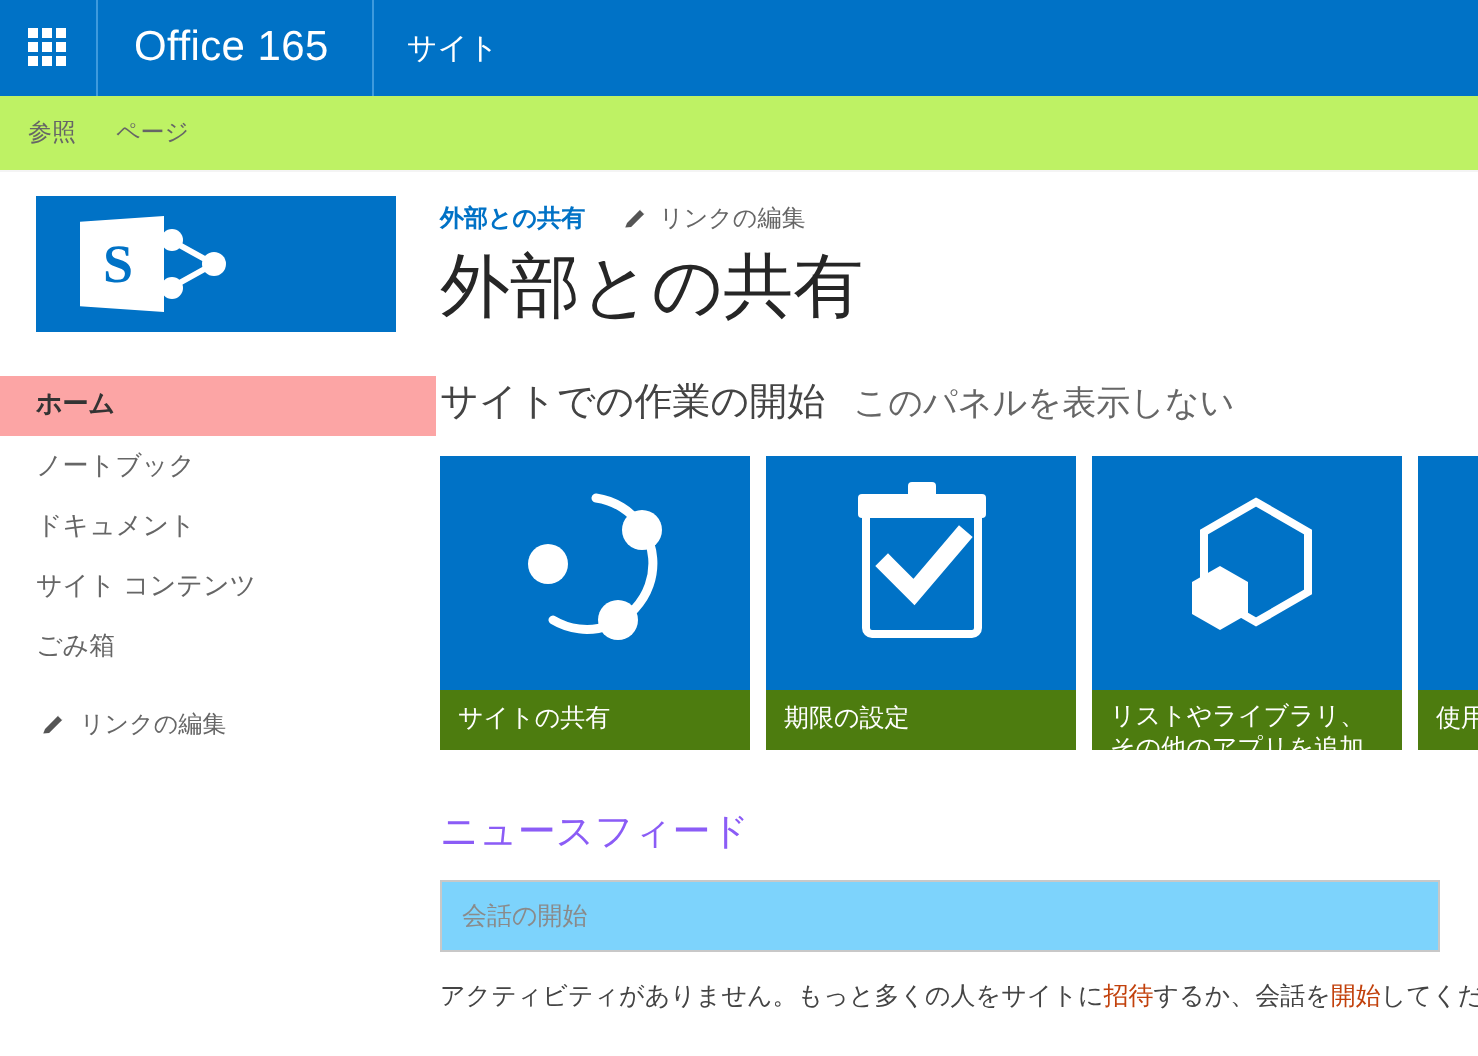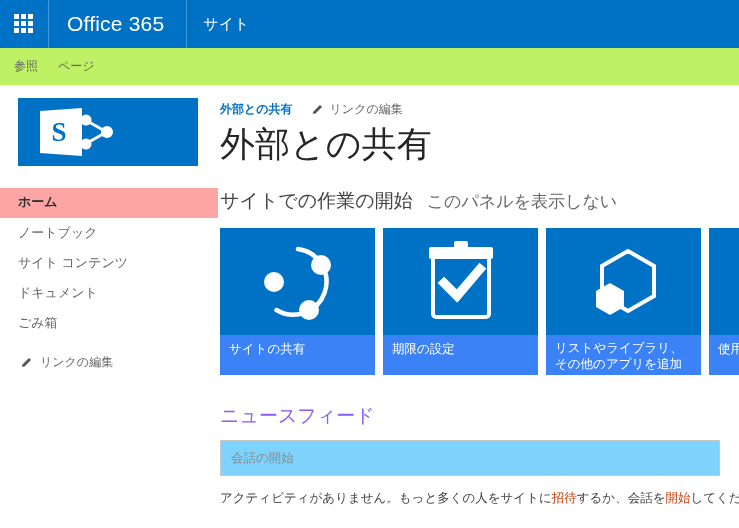--- a/index.html
+++ b/index.html
@@ -255,22 +255,22 @@
     height: 107px;
     display: flex;
     align-items: center;
     justify-content: center;
   }
   .tile-label {
     position: absolute;
     left: 0;
     right: 0;
     bottom: 0;
-    height: 40px;
-    background: #3b82f6;
+    height: 30px;
+    background: #4d7c0f;
     color: #ffffff;
     font-size: 12.5px;
     line-height: 16px;
     padding: 6px 9px 0 9px;
     box-sizing: border-box;
   }
   .tile-label.two-line {
     padding-top: 5px;
   }
 
@@ -318,21 +318,21 @@
         <i></i>
         <i></i>
         <i></i>
         <i></i>
         <i></i>
         <i></i>
         <i></i>
     </div>
   </div>
   <div class="suite-divider"></div>
-  <div class="brand">Office 365</div>
+  <div class="brand">Office 165</div>
   <div class="suite-divider"></div>
   <div class="suite-link">サイト</div>
 </div>
 
 <div class="ribbon">
   <div class="ribbon-tab">参照</div>
   <div class="ribbon-tab">ページ</div>
 </div>
 
 <div class="page">
@@ -347,22 +347,22 @@
         <circle cx="6" cy="6" r="5.5" fill="#ffffff"></circle>
         <circle cx="6" cy="30" r="5.5" fill="#ffffff"></circle>
         <circle cx="27" cy="18" r="6" fill="#ffffff"></circle>
         <path d="M7 7 L25 17 M7 29 L25 19" stroke="#ffffff" stroke-width="3" fill="none"></path>
       </svg>
     </div>
 
     <ul class="nav-list">
       <li class="nav-item selected">ホーム</li>
       <li class="nav-item">ノートブック</li>
+      <li class="nav-item">ドキュメント</li>
       <li class="nav-item">サイト コンテンツ</li>
-      <li class="nav-item">ドキュメント</li>
       <li class="nav-item">ごみ箱</li>
     </ul>
 
     <div class="nav-editlinks">
       <svg class="pencil" viewBox="0 0 16 16">
         <path d="M2 13.2 L3.1 10.4 L11.3 2.2 L13.8 4.7 L5.6 12.9 Z" fill="#555555"></path>
         <path d="M11.3 2.2 L13.8 4.7" stroke="#ffffff" stroke-width="0.8"></path>
       </svg>
       <span>リンクの編集</span>
     </div>

